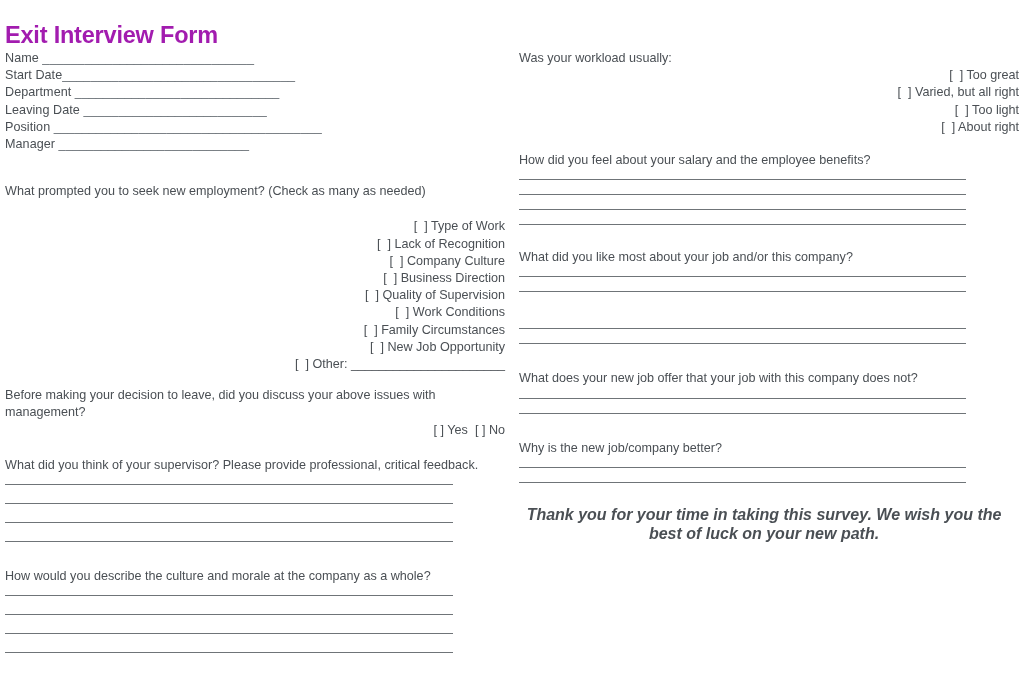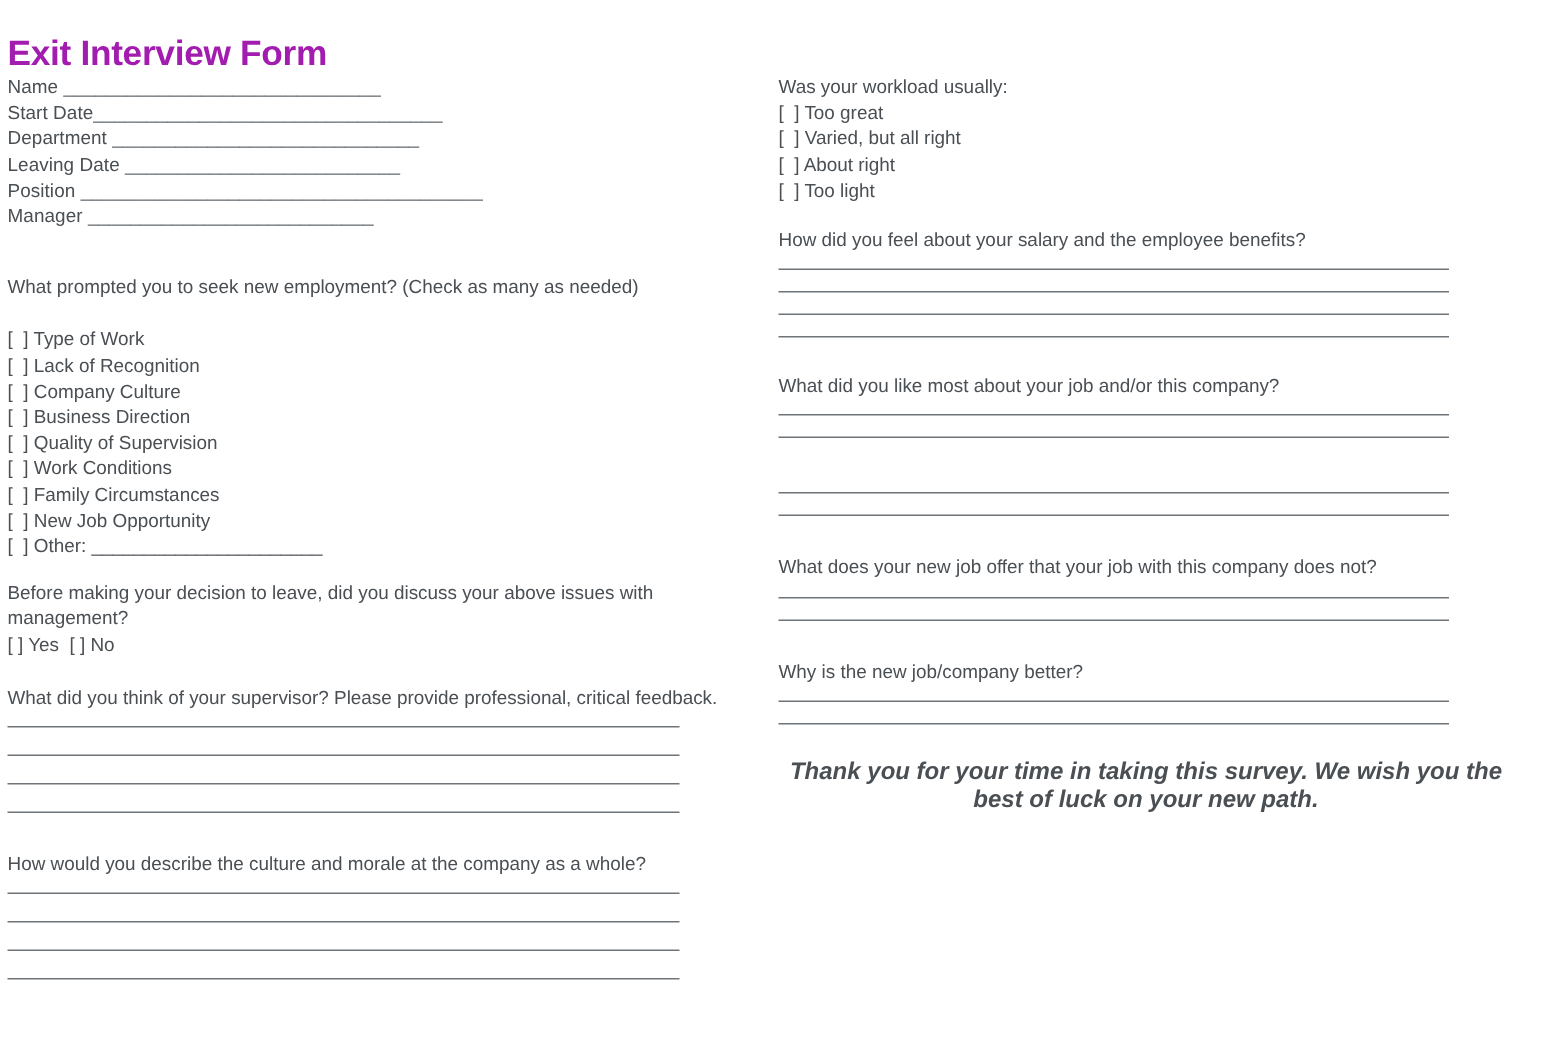--- a/index.html
+++ b/index.html
@@ -59,20 +59,21 @@
   }
 
   .q {
     margin: 0;
     white-space: pre-wrap;
   }
 
   .opt {
     margin: 0;
     white-space: pre;
+    text-align: right;
   }
 
   
   .field-row {
     margin: 0;
     white-space: pre;
     letter-spacing: 0.05px;
   }
   .rule-chars {
     color: #5f666c;
@@ -180,22 +181,22 @@
     </div>
 
   </div>
 
   <div class="col-right">
 
     <p class="q">Was your workload usually:</p>
     <div>
       <div class="opt">[  ] Too great</div>
       <div class="opt">[  ] Varied, but all right</div>
+      <div class="opt">[  ] Too light</div>
       <div class="opt">[  ] About right</div>
-      <div class="opt">[  ] Too light</div>
     </div>
 
     <div class="gap-16"></div>
 
     <p class="q">How did you feel about your salary and the employee benefits?</p>
     <div class="gap-10"></div>
     <div class="lines lines-right">
       <div class="line"></div>
       <div class="gap-14"></div>
       <div class="line"></div>

